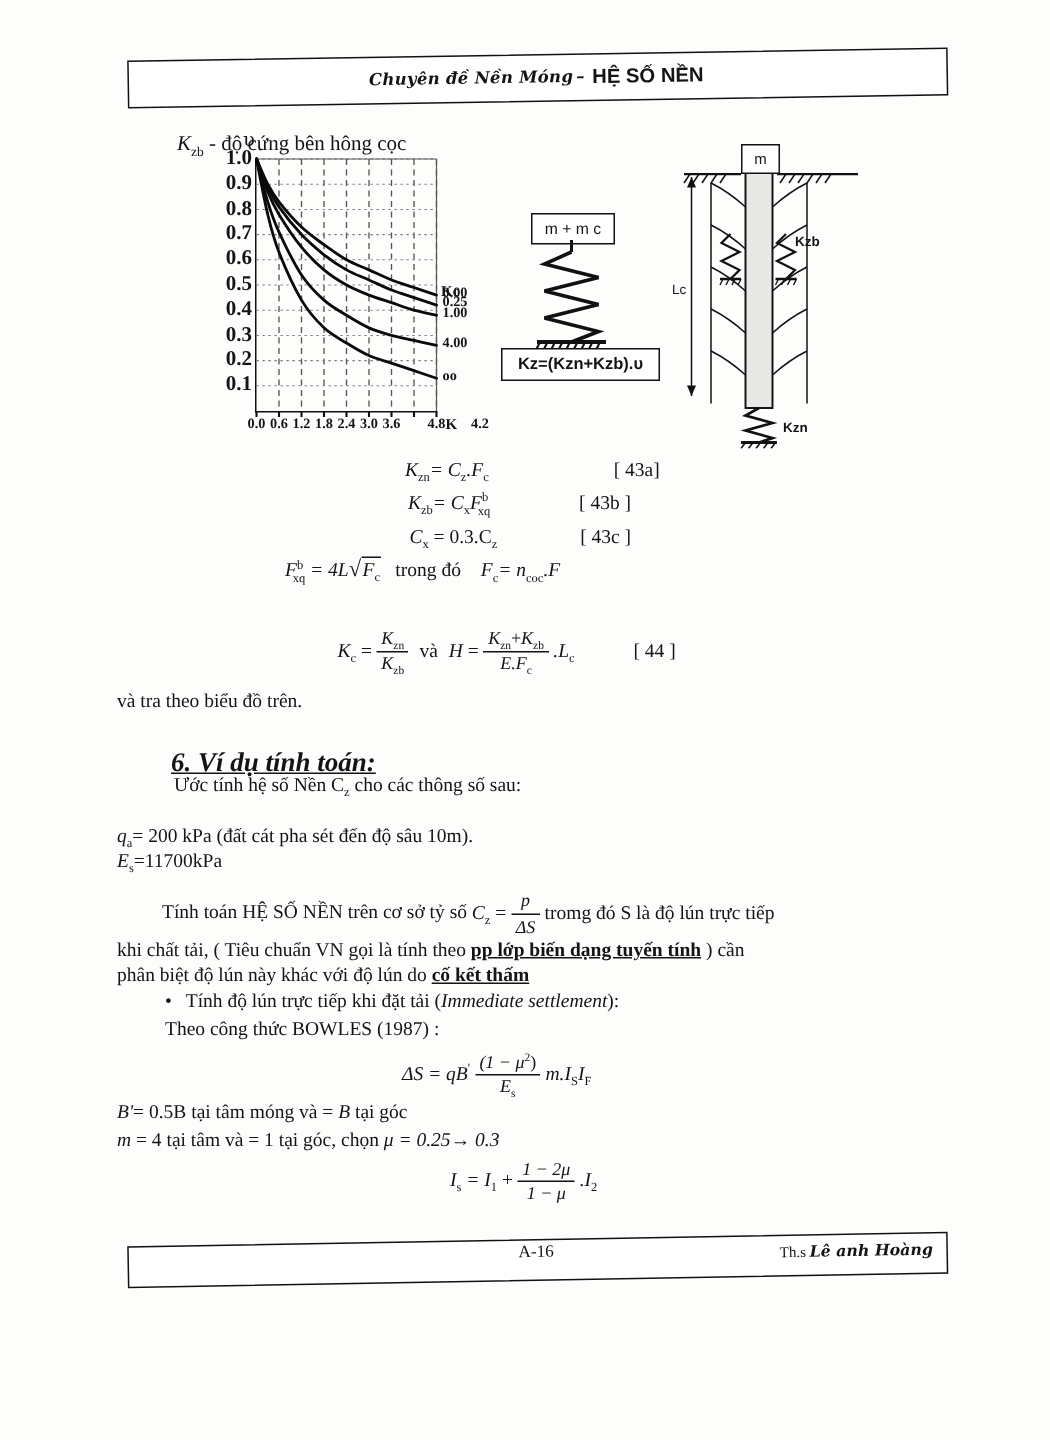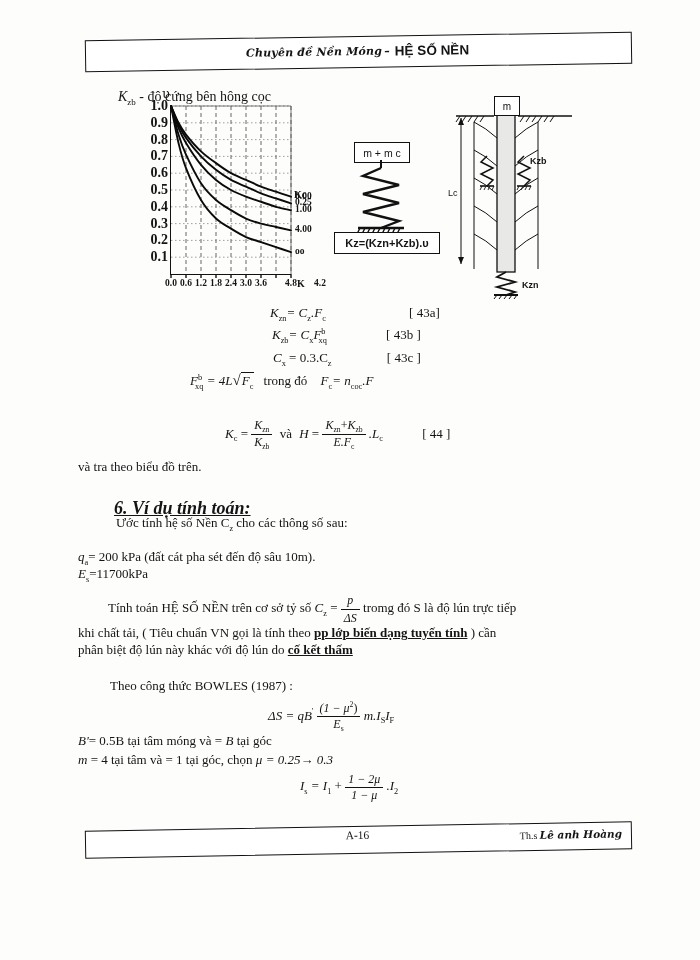--- a/index.html
+++ b/index.html
@@ -358,20 +358,24 @@
     <span>khi chất tải, ( Tiêu chuẩn VN gọi là tính theo</span>
     <span class="ul">pp lớp biến dạng tuyến tính</span>
     <span>) cần</span>
   </div>
 
   <div class="p" style="left:78px;top:641px;width:560px">
     <span>phân biệt độ lún này khác với độ lún do</span>
     <span class="ul">cố kết thấm</span>
   </div>
 
+  <div class="p" style="left:110px;top:658px;width:540px">
+    <span>•</span>
+    <span style="margin-left:6px">Tính độ lún trực tiếp khi đặt tải (</span><i>Immediate settlement</i><span>):</span>
+  </div>
 
   <div class="p" style="left:110px;top:677px">Theo công thức BOWLES (1987) :</div>
 
   <div class="eq" style="left:268px;top:700px">
     <i>ΔS = qB</i><sup>'</sup>
     <span class="frac">
       <span class="n"><i>(1 − μ</i><sup>2</sup><span>)</span></span>
       <span class="d"><i>E</i><sub>s</sub></span>
     </span>
     <i>m.I</i><sub>S</sub><i>I</i><sub>F</sub>

